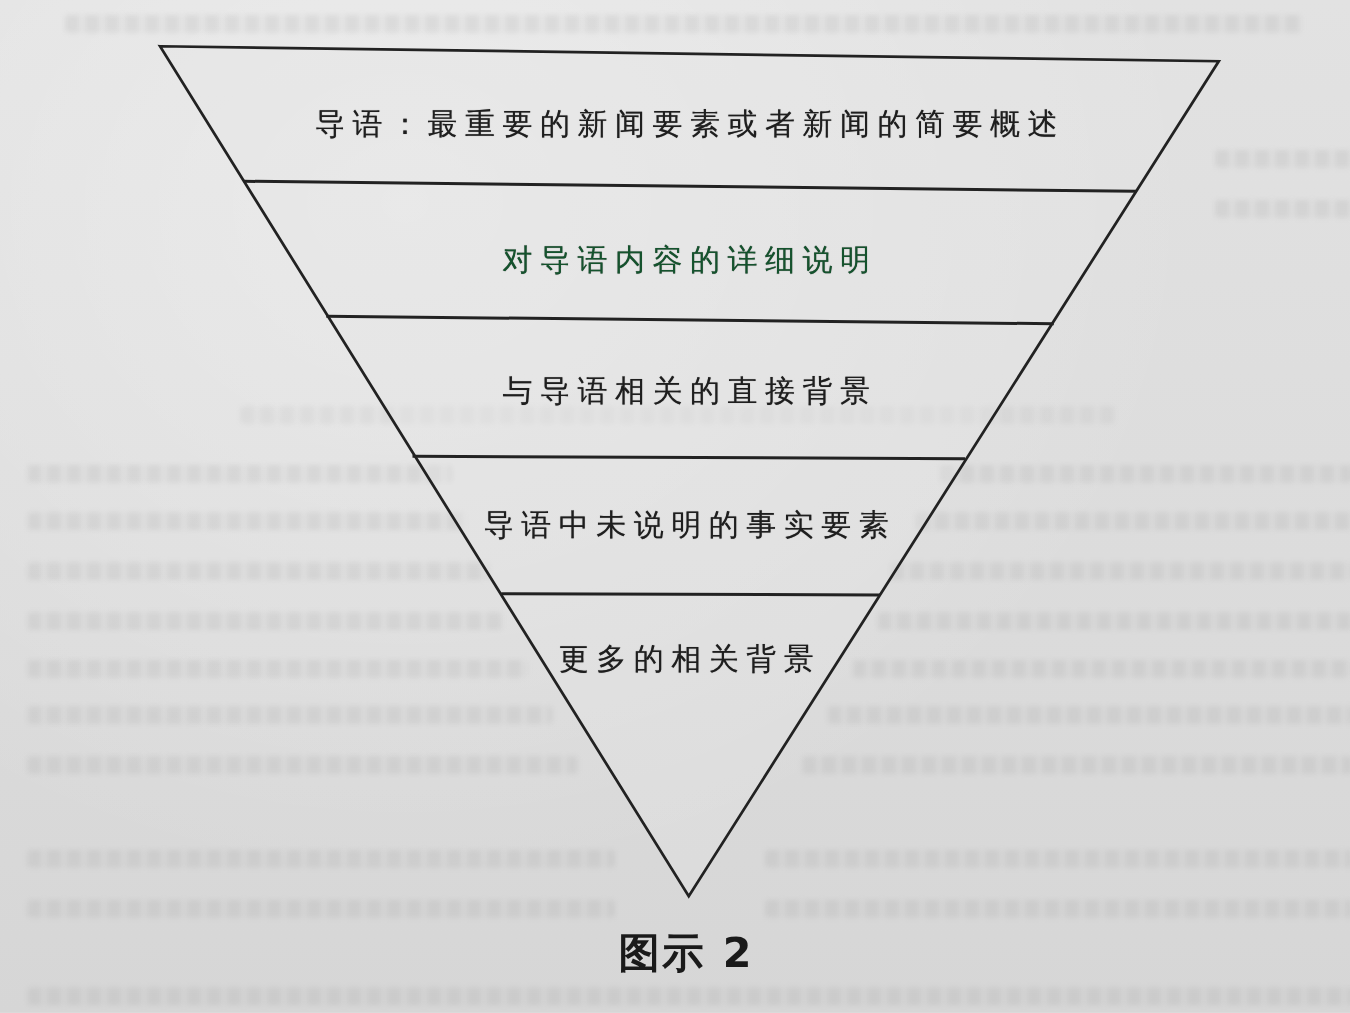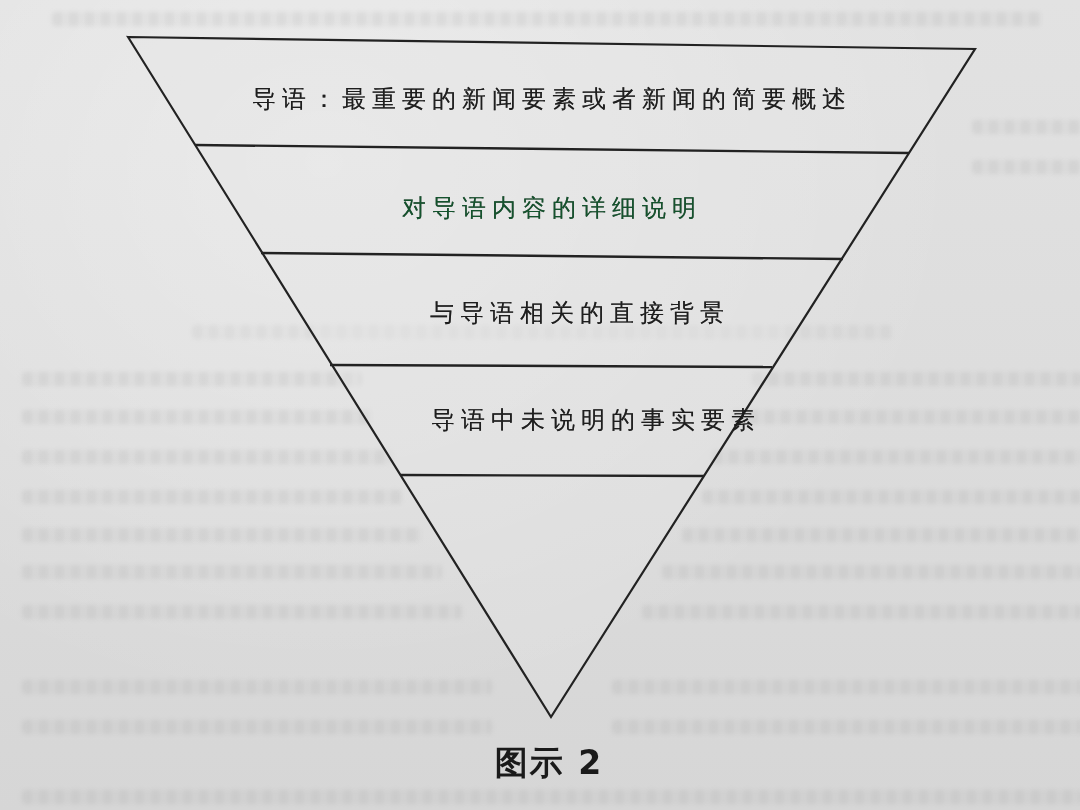--- a/index.html
+++ b/index.html
@@ -93,17 +93,18 @@
   <svg id="funnel" width="1080" height="810" viewBox="0 0 1080 810">
     <polygon id="outline" fill="#e4e4e4" fill-opacity="0.35" stroke="#222222" stroke-width="2.2" stroke-linejoin="miter" points="116,37 963,49 539,717"></polygon>
     <line id="divider-0" stroke="#222222" stroke-width="2.4" x1="183" y1="145" x2="897" y2="153"></line>
     <line id="divider-1" stroke="#222222" stroke-width="2.4" x1="249" y1="253" x2="831" y2="259"></line>
     <line id="divider-2" stroke="#222222" stroke-width="2.4" x1="318" y1="365" x2="760" y2="367"></line>
     <line id="divider-3" stroke="#222222" stroke-width="2.4" x1="389" y1="475" x2="692" y2="476"></line>
   </svg>
 
   <div class="band-label" id="label-0" style="left: 540px; top: 99px; color: rgb(30, 30, 30);">导语：最重要的新闻要素或者新闻的简要概述</div>
   <div class="band-label" id="label-1" style="left: 540px; top: 208px; color: #14532d;">对导语内容的详细说明</div>
-  <div class="band-label" id="label-2" style="left: 540px; top: 313px; color: rgb(30, 30, 30); margin-left: 28px;">与导语相关的直接背景</div>
-  <div class="band-label" id="label-3" style="left: 540px; top: 420px; color: rgb(30, 30, 30); margin-left: 44px;">导语中未说明的事实要素</div>
+  <div class="band-label" id="label-2" style="left: 540px; top: 313px; color: rgb(30, 30, 30);">与导语相关的直接背景</div>
+  <div class="band-label" id="label-3" style="left: 540px; top: 420px; color: rgb(30, 30, 30);">导语中未说明的事实要素</div>
+  <div class="band-label" id="label-4" style="left: 540px; top: 527px; color: rgb(30, 30, 30);">更多的相关背景</div>
 
   <div class="caption">图示 2</div>
 </div>
 
 </body></html>

